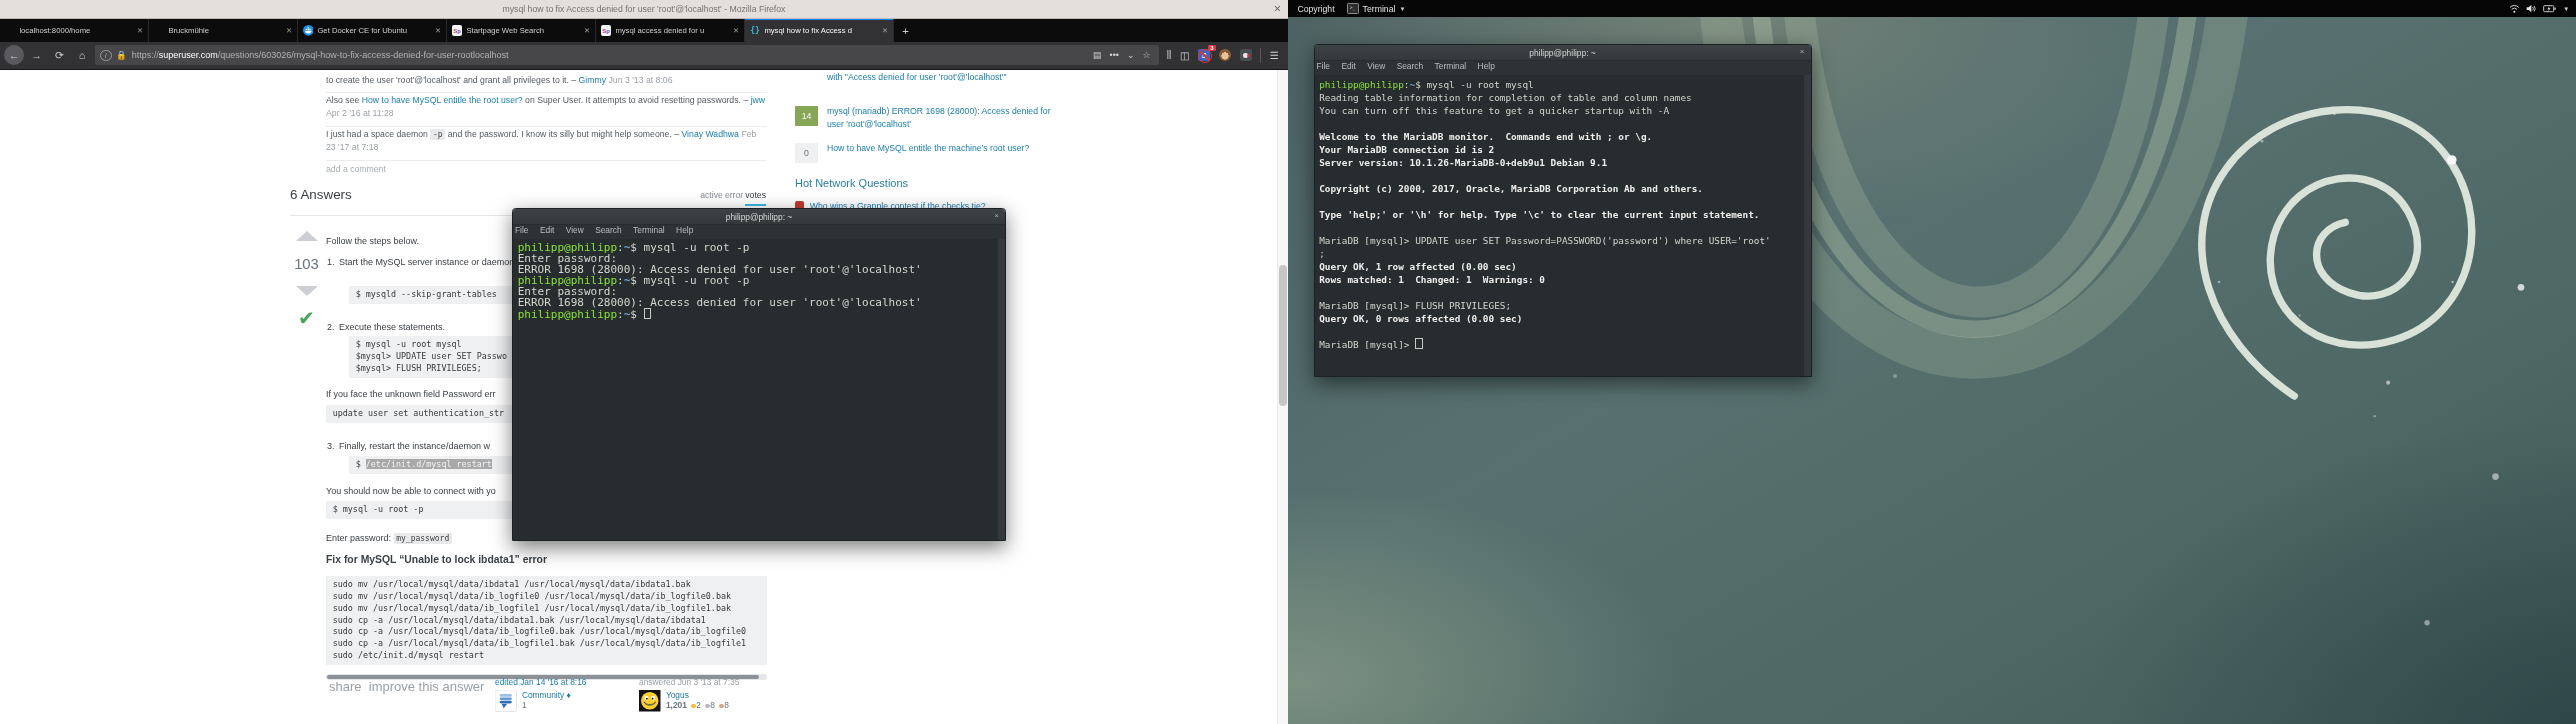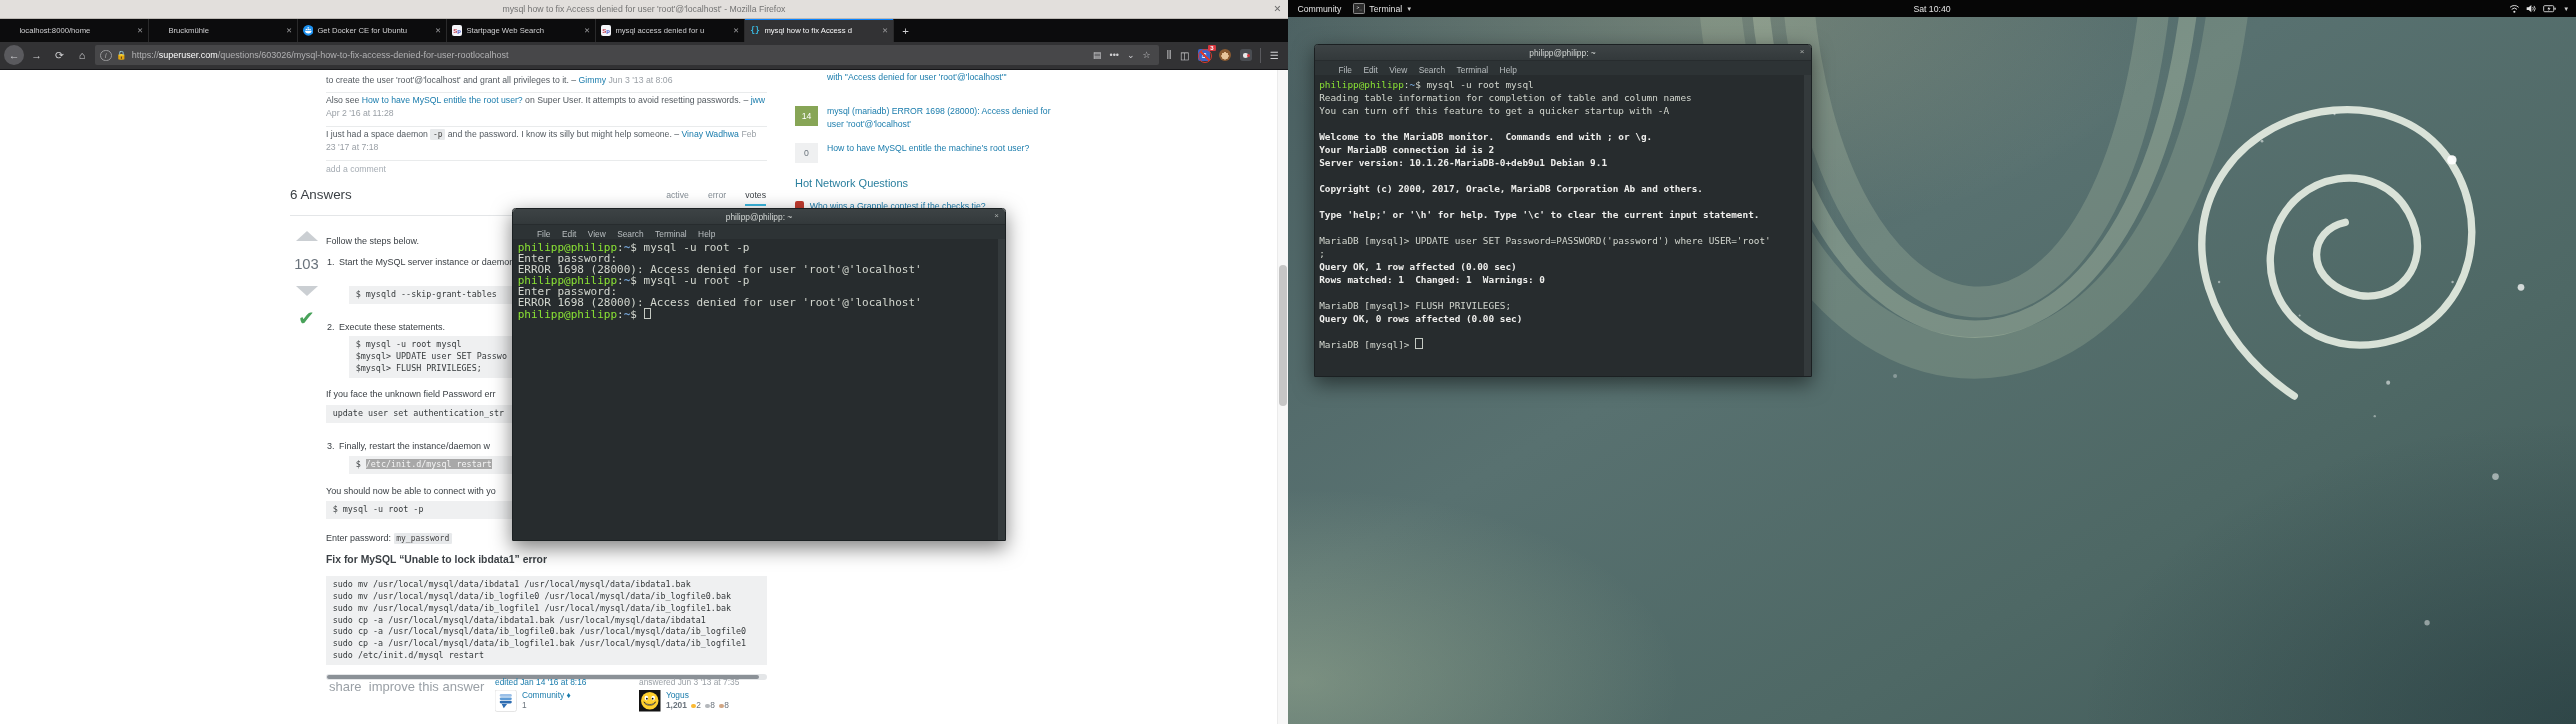--- a/index.html
+++ b/index.html
@@ -62,21 +62,21 @@
   .ff-content{position:absolute;left:0;top:70px;width:1288px;height:655px;background:#fff;}
   .pg-scrollbar{position:absolute;right:0;top:0;width:10px;height:655px;background:#f7f7f7;border-left:0.7px solid #ebebeb;}
   .pg-thumb{position:absolute;right:1.3px;top:195px;width:7.4px;height:141px;background:#c6c6c6;border-radius:4px;}
   .comment{position:absolute;left:326px;width:441px;font-size:8.7px;line-height:13.4px;color:#535a60;}
   .comment .csep{position:absolute;left:0;right:0;bottom:-5.4px;height:0.7px;background:#e9ebec;}
   .clink{color:#1a7cac;} .cuser{color:#1a7cac;} .cdate{color:#9aa0a6;}
   .ccode{font-family:"DejaVu Sans Mono",monospace;font-size:8px;background:#e7e9eb;padding:0.7px 2.7px;border-radius:1.3px;color:#444;}
   .addcomment{position:absolute;left:326px;top:94px;font-size:8.7px;color:#a6adb4;}
   .ans-header{position:absolute;left:290px;top:117px;width:476px;}
   .ans-header h2{margin:0;font-size:13.4px;font-weight:normal;color:#3b4045;}
-  .ans-tabs{position:absolute;right:0;top:2.7px;display:flex;gap:19px;font-size:8.7px;color:#848d95;}
+  .ans-tabs{position:absolute;right:0;top:2.7px;display:flex;gap:2px;font-size:8.7px;color:#848d95;}
   .ans-tabs .sel{color:#3b4045;border-bottom:2px solid #3bb8e0;padding-bottom:4px;}
   .ans-hr{position:absolute;left:290px;top:145px;width:476px;height:0.7px;background:#e4e6e8;}
   .vcell{position:absolute;left:291px;width:31px;text-align:center;}
   .arrow-up{width:0;height:0;border-left:11.4px solid transparent;border-right:11.4px solid transparent;
     border-bottom:10px solid #cbcfd3;margin:0 auto;}
   .arrow-dn{width:0;height:0;border-left:11.4px solid transparent;border-right:11.4px solid transparent;
     border-top:10px solid #cbcfd3;margin:0 auto;}
   .vcount{font-size:14.8px;color:#6a737c;}
   .vcheck{color:#48a25a;font-size:20px;line-height:19px;}
   .abody{position:absolute;left:326px;width:441px;font-size:9px;line-height:13.4px;color:#3b4045;}
@@ -106,21 +106,21 @@
   .hnq-title{position:absolute;left:795px;top:107px;font-size:11px;color:#2a7f9e;}
   .hnq-item{position:absolute;left:795px;top:130px;width:256px;font-size:8.7px;line-height:12px;display:flex;gap:5.4px;}
   .hnq-ico{flex:0 0 9.4px;width:9.4px;height:9.4px;background:#c23b2e;border-radius:2px;margin-top:0.7px;}
   .hnq-item a{color:#1a7cac;text-decoration:none;}
 
   
   .term{position:absolute;box-shadow:0 6.7px 20px rgba(0,0,0,.5);border:0.7px solid #1b2022;border-radius:3.4px 3.4px 0 0;overflow:hidden;}
   .t-titlebar{height:15.4px;background:linear-gradient(#3d4345,#33393b);border-bottom:0.7px solid #272c2e;
     display:flex;align-items:center;justify-content:center;color:#d3d7d4;font-size:8.4px;position:relative;}
   .t-titlebar .t-close{position:absolute;right:6px;top:2px;color:#a8adab;font-size:8px;}
-  .t-menubar{height:14px;background:#2d3335;display:flex;align-items:flex-end;gap:11.4px;padding-left:24px;
+  .t-menubar{height:14px;background:#2d3335;display:flex;align-items:flex-start;gap:11.4px;padding-left:2px;
     color:#b9bec0;font-size:8.4px;}
   .t-body{position:relative;background:#272c2e;padding:2.7px 0 0 4.7px;height:100%;box-sizing:border-box;}
   .t-scroll{position:absolute;right:0;top:0;bottom:0;width:6.7px;background:#343a3c;}
   .tline{white-space:pre;font-family:"DejaVu Sans Mono",monospace;}
   #float-term .tline{font-size:11px;line-height:11px;}
   #right-term .tline{font-size:9.4px;line-height:13px;}
   .tp{color:#8ae234;font-weight:normal;}
   .tpath{color:#729fcf;font-weight:bold;}
   .tw{color:#d3d7cf;}
   .tb{color:#eeeeec;font-weight:bold;}
@@ -387,28 +387,27 @@
       <circle cx="1560" cy="170" r="1.6" fill-opacity="0.5"></circle>
       <circle cx="1736" cy="420" r="1.8" fill-opacity="0.5"></circle>
       <circle cx="1388" cy="420" r="1.8" fill-opacity="0.45"></circle>
       <circle cx="1508" cy="470" r="1.5" fill-opacity="0.45"></circle>
       <circle cx="1620" cy="620" r="1.8" fill-opacity="0.4"></circle>
     </g>
   </svg>
 
   <div class="topbar">
     <div class="tb-left">
-      <span>Community</span>
+      <span>Copyright</span>
       <span class="appmenu">
         <span class="appico">&gt;_</span>
         <span>Terminal</span>
         <span class="caret">▼</span>
       </span>
     </div>
-    <div class="tb-clock">Sat 10:40</div>
     <div class="tb-right">
       <svg width="10.7" height="9.4" viewBox="0 0 16 14">
           <g fill="none" stroke="#e3e3e3" stroke-width="1.4">
             <path d="M1.5 5 A 9 9 0 0 1 14.5 5"></path>
             <path d="M4 8 A 5.6 5.6 0 0 1 12 8"></path>
           </g>
           <circle cx="8" cy="11.5" r="1.6" fill="#e3e3e3"></circle>
         </svg>
       <svg width="10.7" height="9.4" viewBox="0 0 16 14">
           <path d="M1 5h3l4-3.5v11L4 9H1z" fill="#e3e3e3"></path>

